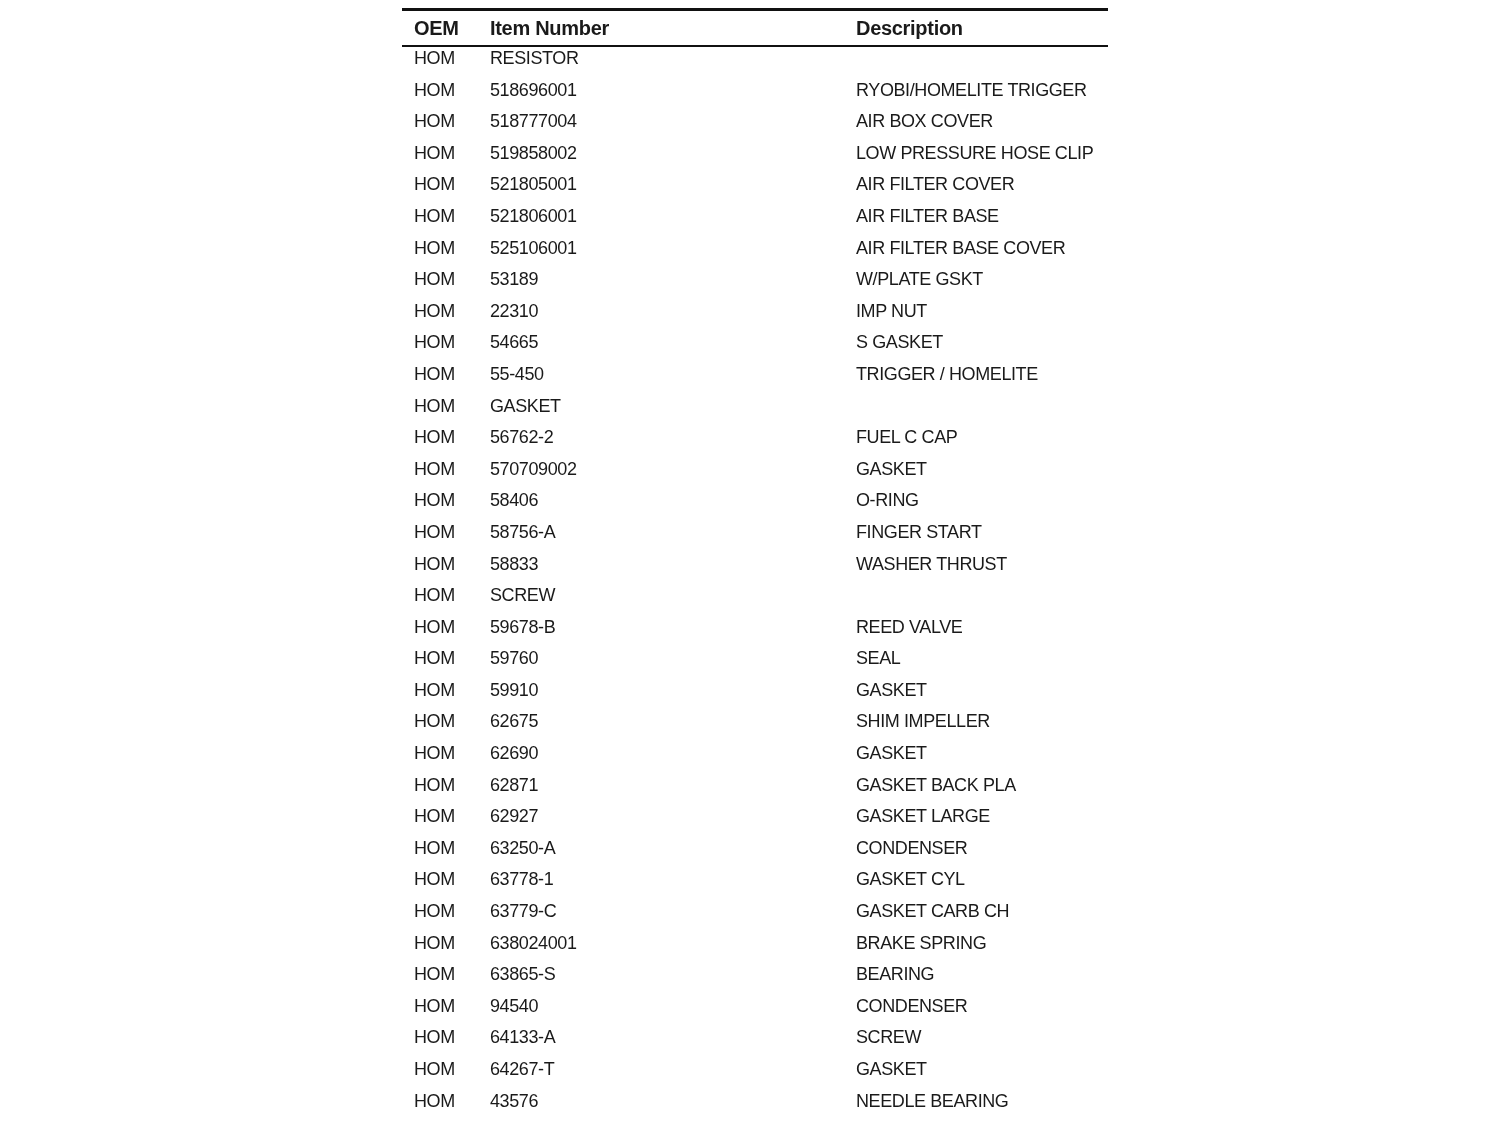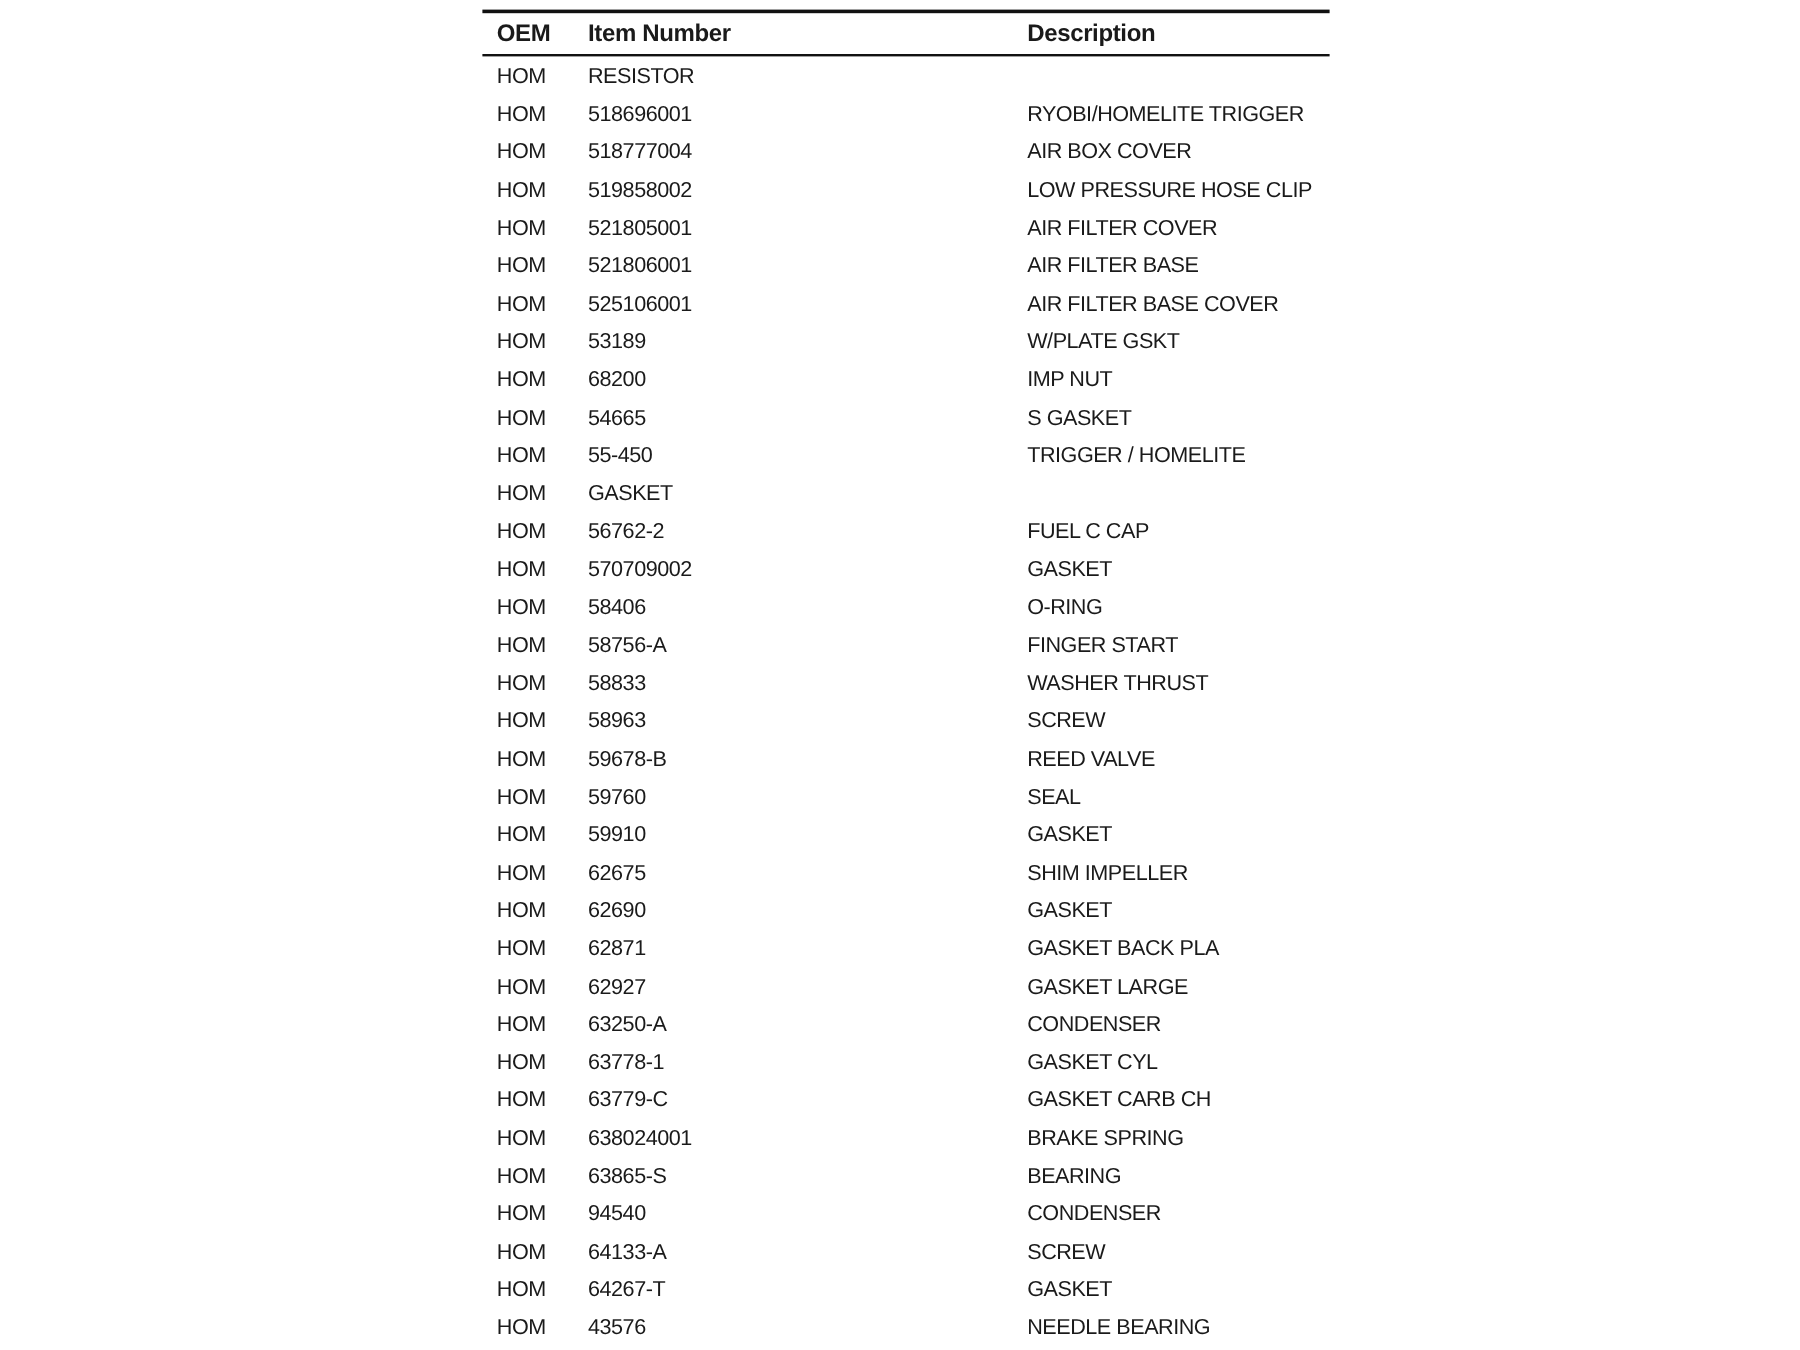--- a/index.html
+++ b/index.html
@@ -36,21 +36,21 @@
   .rule-header {
     height: 0;
     border-top: 2px solid #111;
   }
   .col-oem { width: 88px; padding-left: 12px; box-sizing: border-box; }
   .col-item { width: 366px; }
   .col-desc { flex: 1; }
   .rows { padding-top: 1px; }
   .row {
     display: flex;
-    align-items: center;
+    align-items: flex-start;
     height: 31.6px;
     font-size: 18px;
     letter-spacing: -0.4px;
   }
 </style>
 </head>
 <body>
 
 <div class="doc">
   <div class="rule-top"></div>
@@ -95,21 +95,21 @@
         <div class="col-item">525106001</div>
         <div class="col-desc">AIR FILTER BASE COVER</div>
       </div>
       <div class="row">
         <div class="col-oem">HOM</div>
         <div class="col-item">53189</div>
         <div class="col-desc">W/PLATE GSKT</div>
       </div>
       <div class="row">
         <div class="col-oem">HOM</div>
-        <div class="col-item">68200</div>
+        <div class="col-item">22310</div>
         <div class="col-desc">IMP NUT</div>
       </div>
       <div class="row">
         <div class="col-oem">HOM</div>
         <div class="col-item">54665</div>
         <div class="col-desc">S GASKET</div>
       </div>
       <div class="row">
         <div class="col-oem">HOM</div>
         <div class="col-item">55-450</div>
@@ -139,21 +139,20 @@
         <div class="col-item">58756-A</div>
         <div class="col-desc">FINGER START</div>
       </div>
       <div class="row">
         <div class="col-oem">HOM</div>
         <div class="col-item">58833</div>
         <div class="col-desc">WASHER THRUST</div>
       </div>
       <div class="row">
         <div class="col-oem">HOM</div>
-        <div class="col-item">58963</div>
         <div class="col-desc">SCREW</div>
       </div>
       <div class="row">
         <div class="col-oem">HOM</div>
         <div class="col-item">59678-B</div>
         <div class="col-desc">REED VALVE</div>
       </div>
       <div class="row">
         <div class="col-oem">HOM</div>
         <div class="col-item">59760</div>

